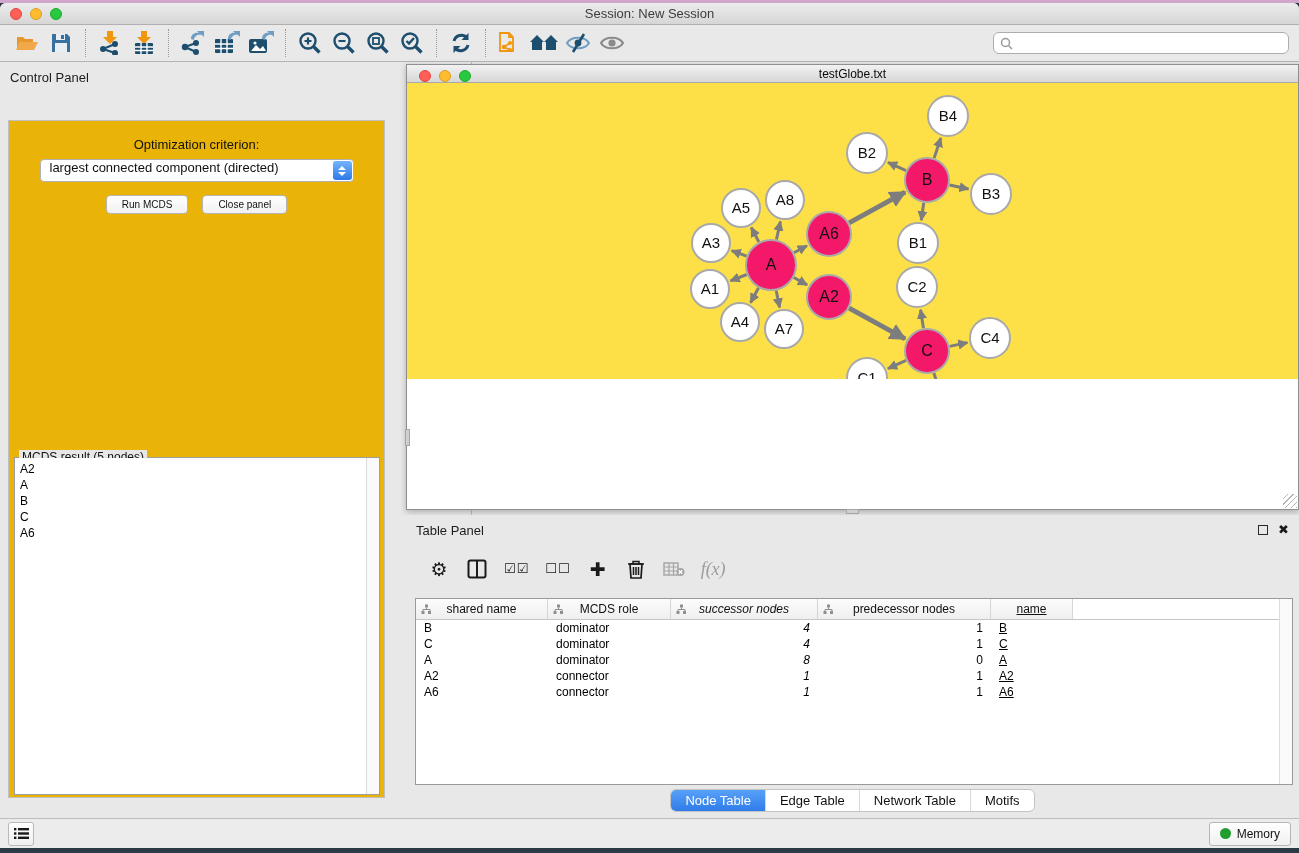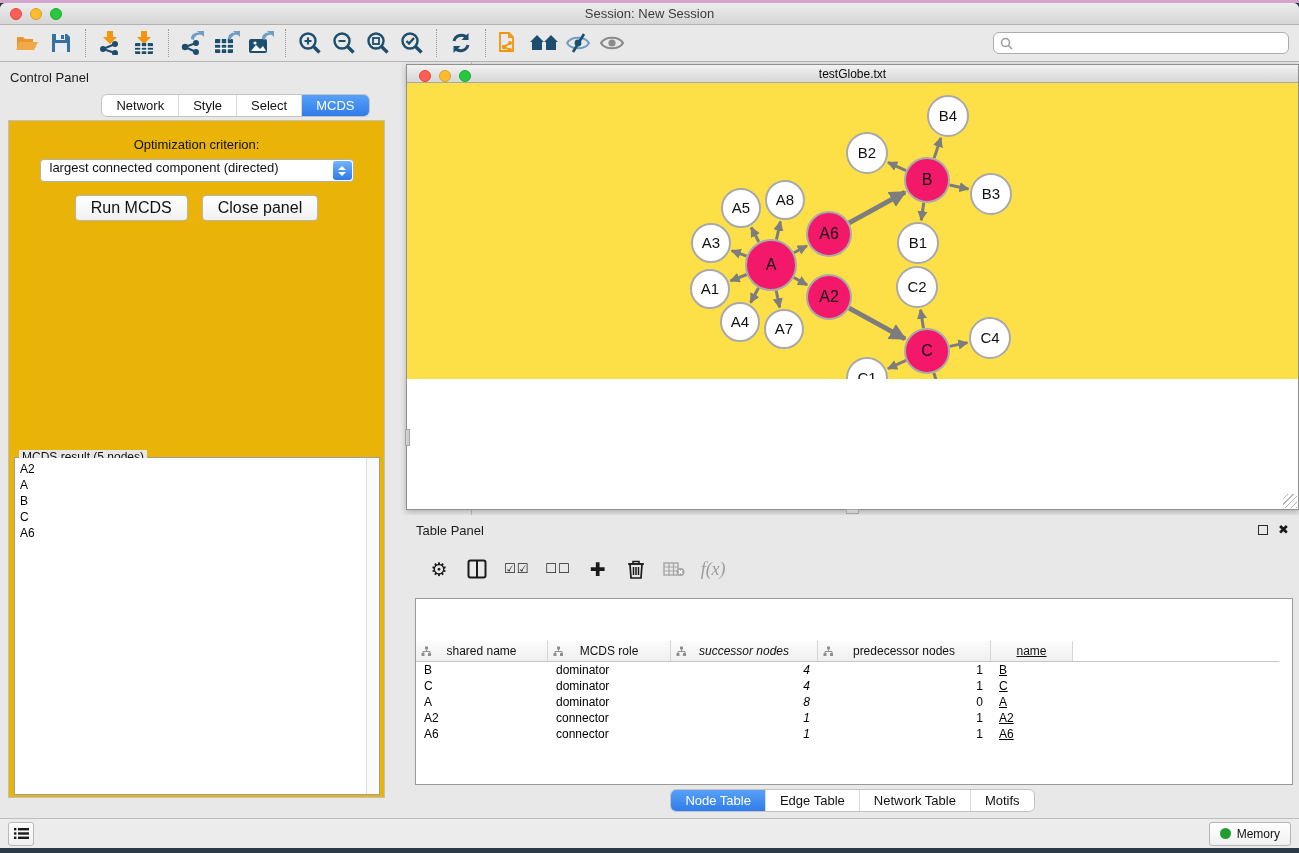--- a/index.html
+++ b/index.html
@@ -50,21 +50,21 @@
     border:1px solid #c0c0c0; background:#eab308; }
   .opt-label { text-align:center; font-size:13px; color:#111; margin-top:16px; }
   .selectbox { width:314px; height:23px; margin:7px auto 0 auto; background:#fff; border:1px solid #b2b2b2;
     border-radius:4px; position:relative; display:flex; align-items:flex-start; padding-left:9px; }
   .selectbox .sel-text { font-size:13px; color:#111; }
   .stepper { position:absolute; right:1px; top:1px; width:19px; height:19px; border-radius:3px;
     background:linear-gradient(#74b4fb,#2d7ae8); display:flex; flex-direction:column; align-items:center; justify-content:center; gap:2px; }
   .stepper .up { width:0; height:0; border-left:4px solid transparent; border-right:4px solid transparent; border-bottom:4px solid #fff; }
   .stepper .dn { width:0; height:0; border-left:4px solid transparent; border-right:4px solid transparent; border-top:4px solid #fff; }
   .btn-row { display:flex; justify-content:center; gap:14px; margin-top:13px; }
-  .push-btn { font-size:16px; color:#111; background:linear-gradient(#ffffff,#f1f1f1); border:1px solid #b5b5b5;
+  .push-btn { font-size:10px; color:#111; background:linear-gradient(#ffffff,#f1f1f1); border:1px solid #b5b5b5;
     border-radius:4px; padding:3px 15px; }
 
   .result-fieldset { position:absolute; left:5px; top:336px; width:366px; height:338px;
     border:1px solid #9e9e9e; background:#e7e7e7; }
   .result-legend { position:absolute; top:-8px; left:4px; background:#e7e7e7; font-size:12px; color:#111; padding:0 3px; }
   .result-list { position:absolute; inset:0; background:#fff; display:flex; }
   .result-items { flex:1; padding:3px 0 0 5px; }
   .result-item { font-size:12px; color:#000; line-height:16px; }
   .vscroll { width:13px; background:#fafafa; border-left:1px solid #ddd; }
 
@@ -86,21 +86,21 @@
 
   
   .table-panel { position:absolute; left:13px; top:453px; right:0; bottom:0; background:#e8e8e8; }
   .tp-toolbar { display:flex; align-items:center; gap:16px; padding:12px 0 0 22px; height:44px; }
   .tp-ic { display:flex; align-items:center; justify-content:center; min-width:22px; height:24px; }
   .glyph { font-family:"DejaVu Sans",sans-serif; font-size:19px; color:#1a1a1a; line-height:20px; }
   .glyph.small { font-size:13px; letter-spacing:1px; }
   .fx { font-family:"Liberation Serif","DejaVu Serif",serif; font-style:italic; font-size:18px; color:#9c9c9c; }
 
   .data-table { position:absolute; left:9px; right:6px; top:83px; height:187px; background:#fff;
-    border:1px solid #9a9a9a; display:flex;align-items:center; }
+    border:1px solid #9a9a9a; display:flex; }
   .dt-main { flex:1; overflow:hidden; }
   .dt-header { display:flex; height:21px; border-bottom:1px solid #c6c6c6; }
   .th { position:relative; background:linear-gradient(#fcfcfc,#efefef); border-right:1px solid #d6d6d6;
     font-size:12px; color:#111; display:flex; align-items:center; justify-content:center; }
   .th .hicon { position:absolute; left:5px; top:5px; }
   .tr { display:flex; height:16px; }
   .td { font-size:12px; color:#000; padding:0 8px; line-height:16px; white-space:nowrap; overflow:hidden; }
   .c0{ width:132px; } .c1{ width:123px; } .c2{ width:147px; text-align:right;font-style:italic; }
   .c3{ width:173px; text-align:right; } .c4{ width:82px;text-decoration:underline; }
 
@@ -272,28 +272,20 @@
 
   <div class="workspace">
 
     <div class="control-panel">
       <div class="panel-head">
         <span class="ph-title">Control Panel</span>
         <span class="ph-icons">
           <span class="float-ic"></span>
           <span class="close-ic">✖</span>
         </span>
-      </div>
-      <div class="seg-bar">
-        <div class="seg">
-            <div class="seg-tab">Network</div>
-            <div class="seg-tab">Style</div>
-            <div class="seg-tab">Select</div>
-            <div class="seg-tab active">MCDS</div>
-          </div>
       </div>
       <div class="cp-content">
         <div class="opt-label">Optimization criterion:</div>
         <div class="selectbox">
           <span class="sel-text">largest connected component (directed)</span>
           <span class="stepper">
               <span class="up"></span>
               <span class="dn"></span>
             </span>
         </div>

